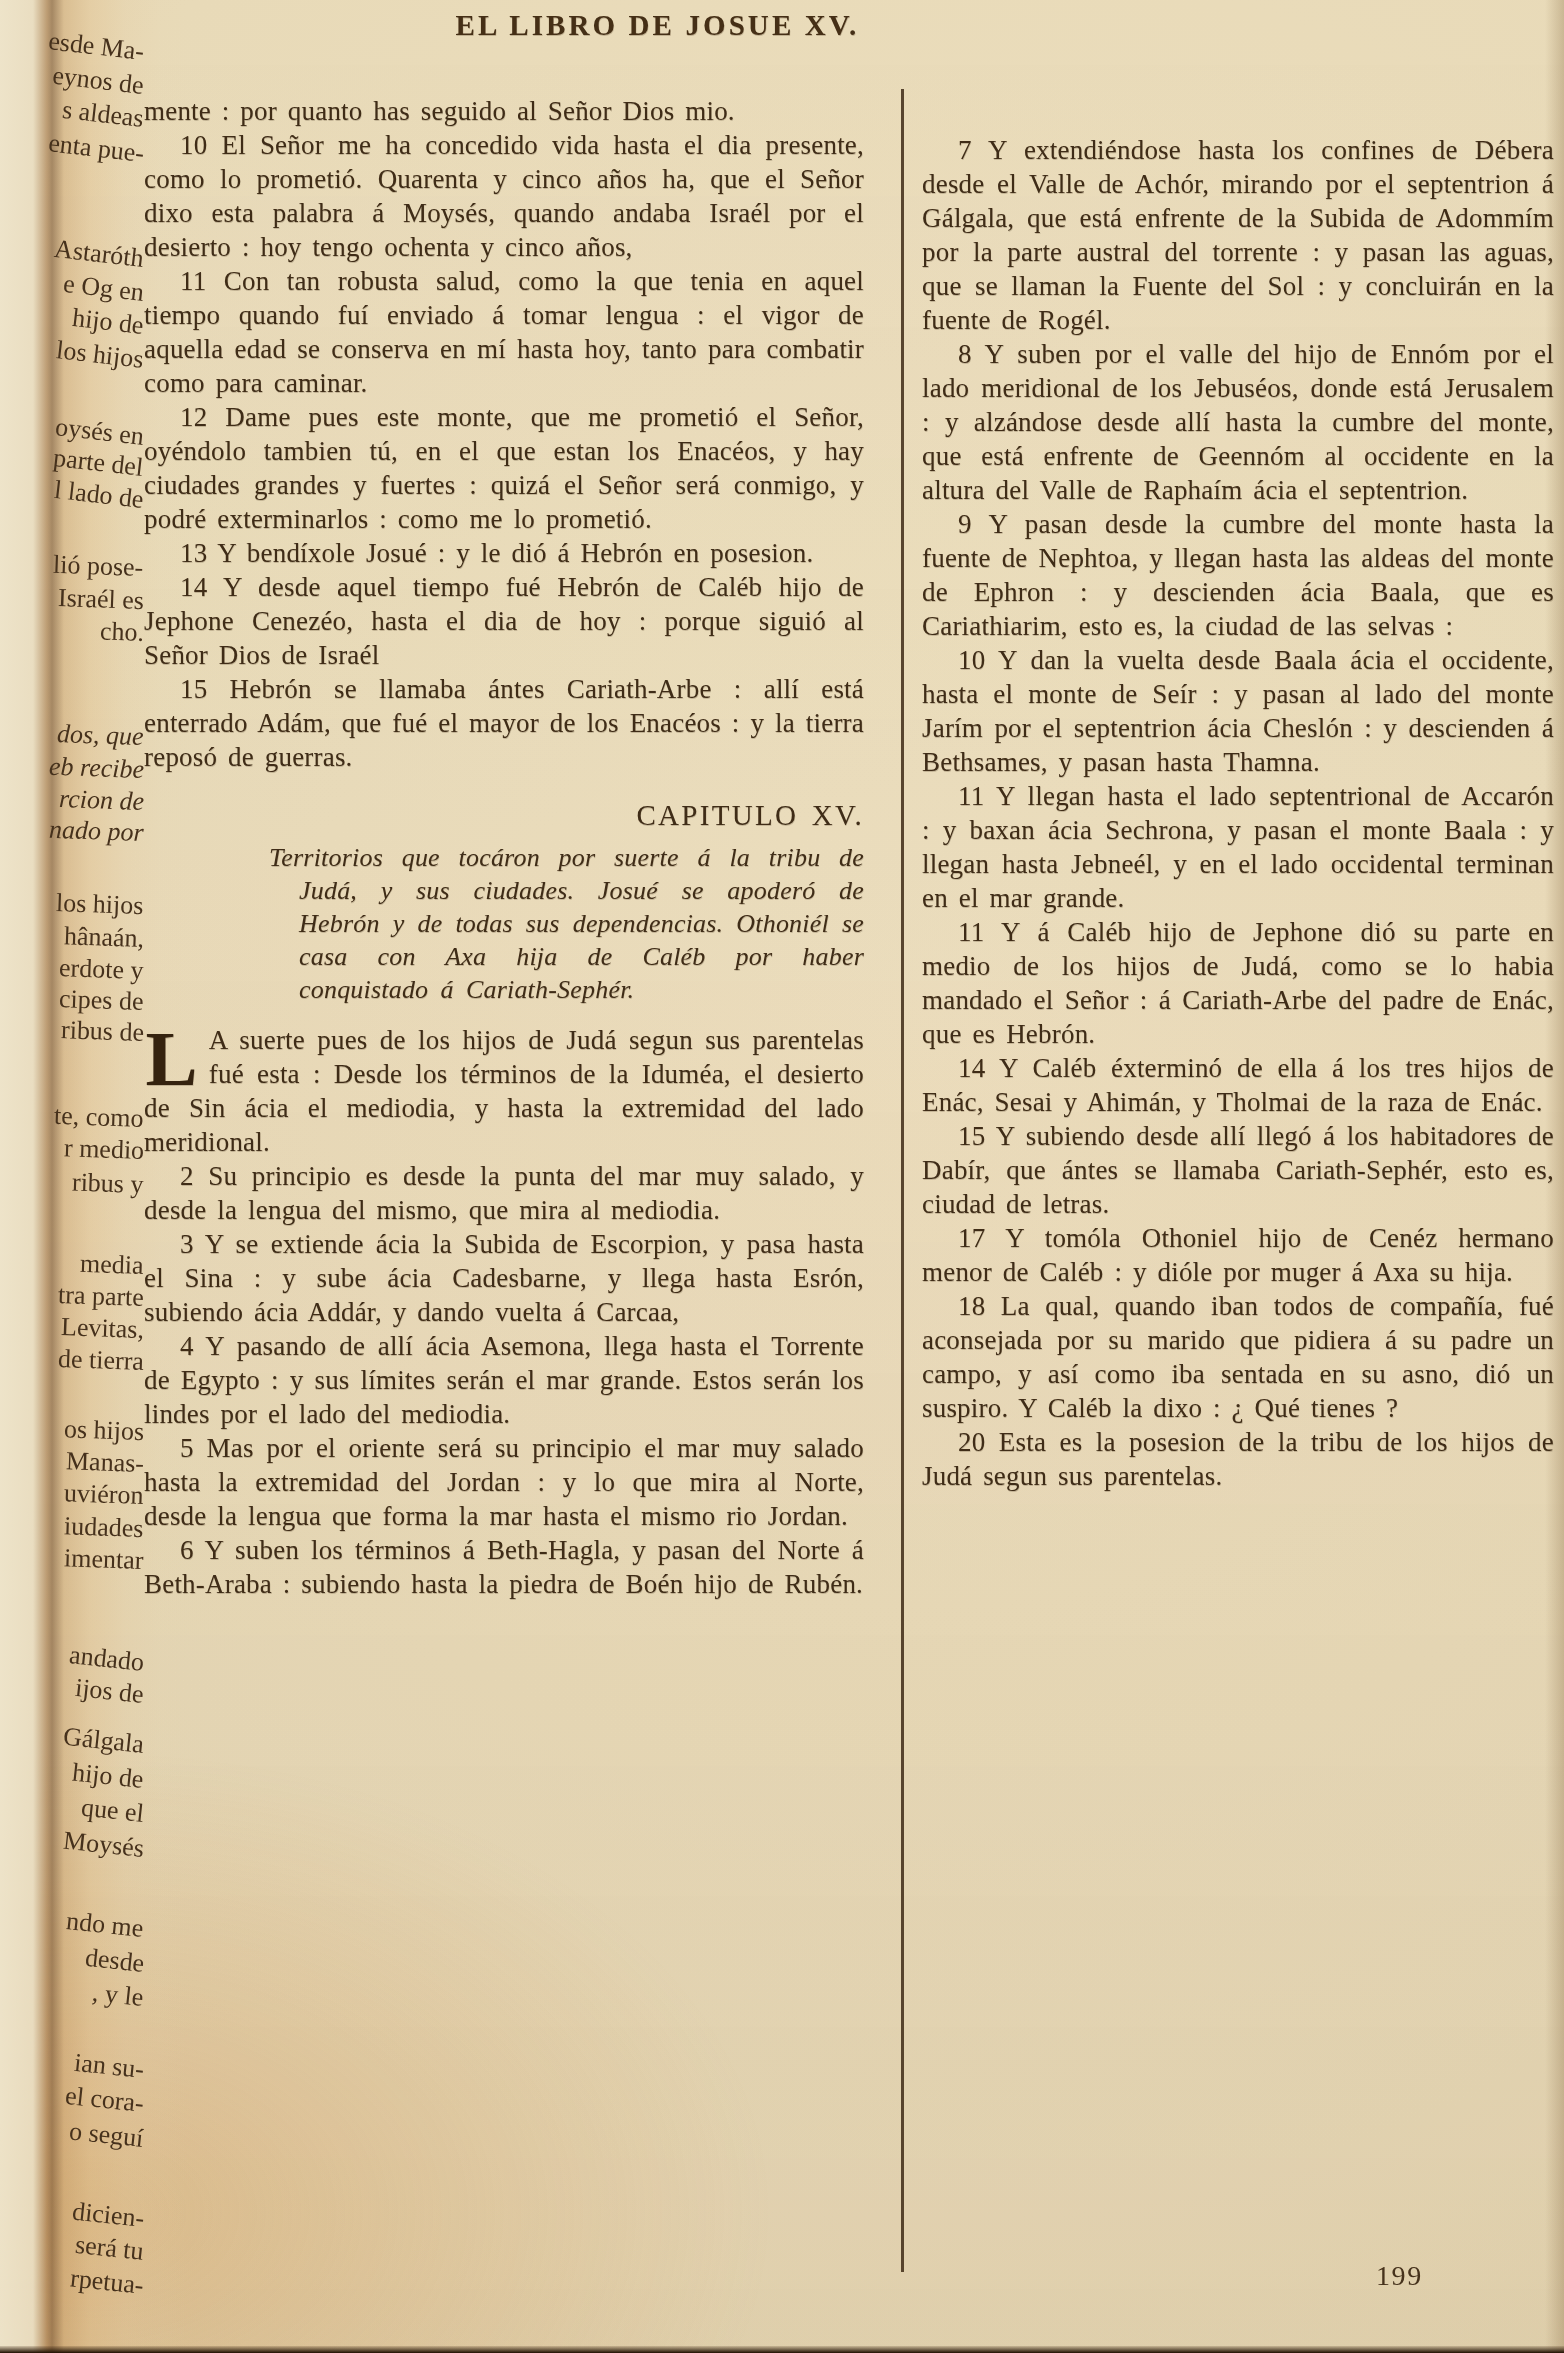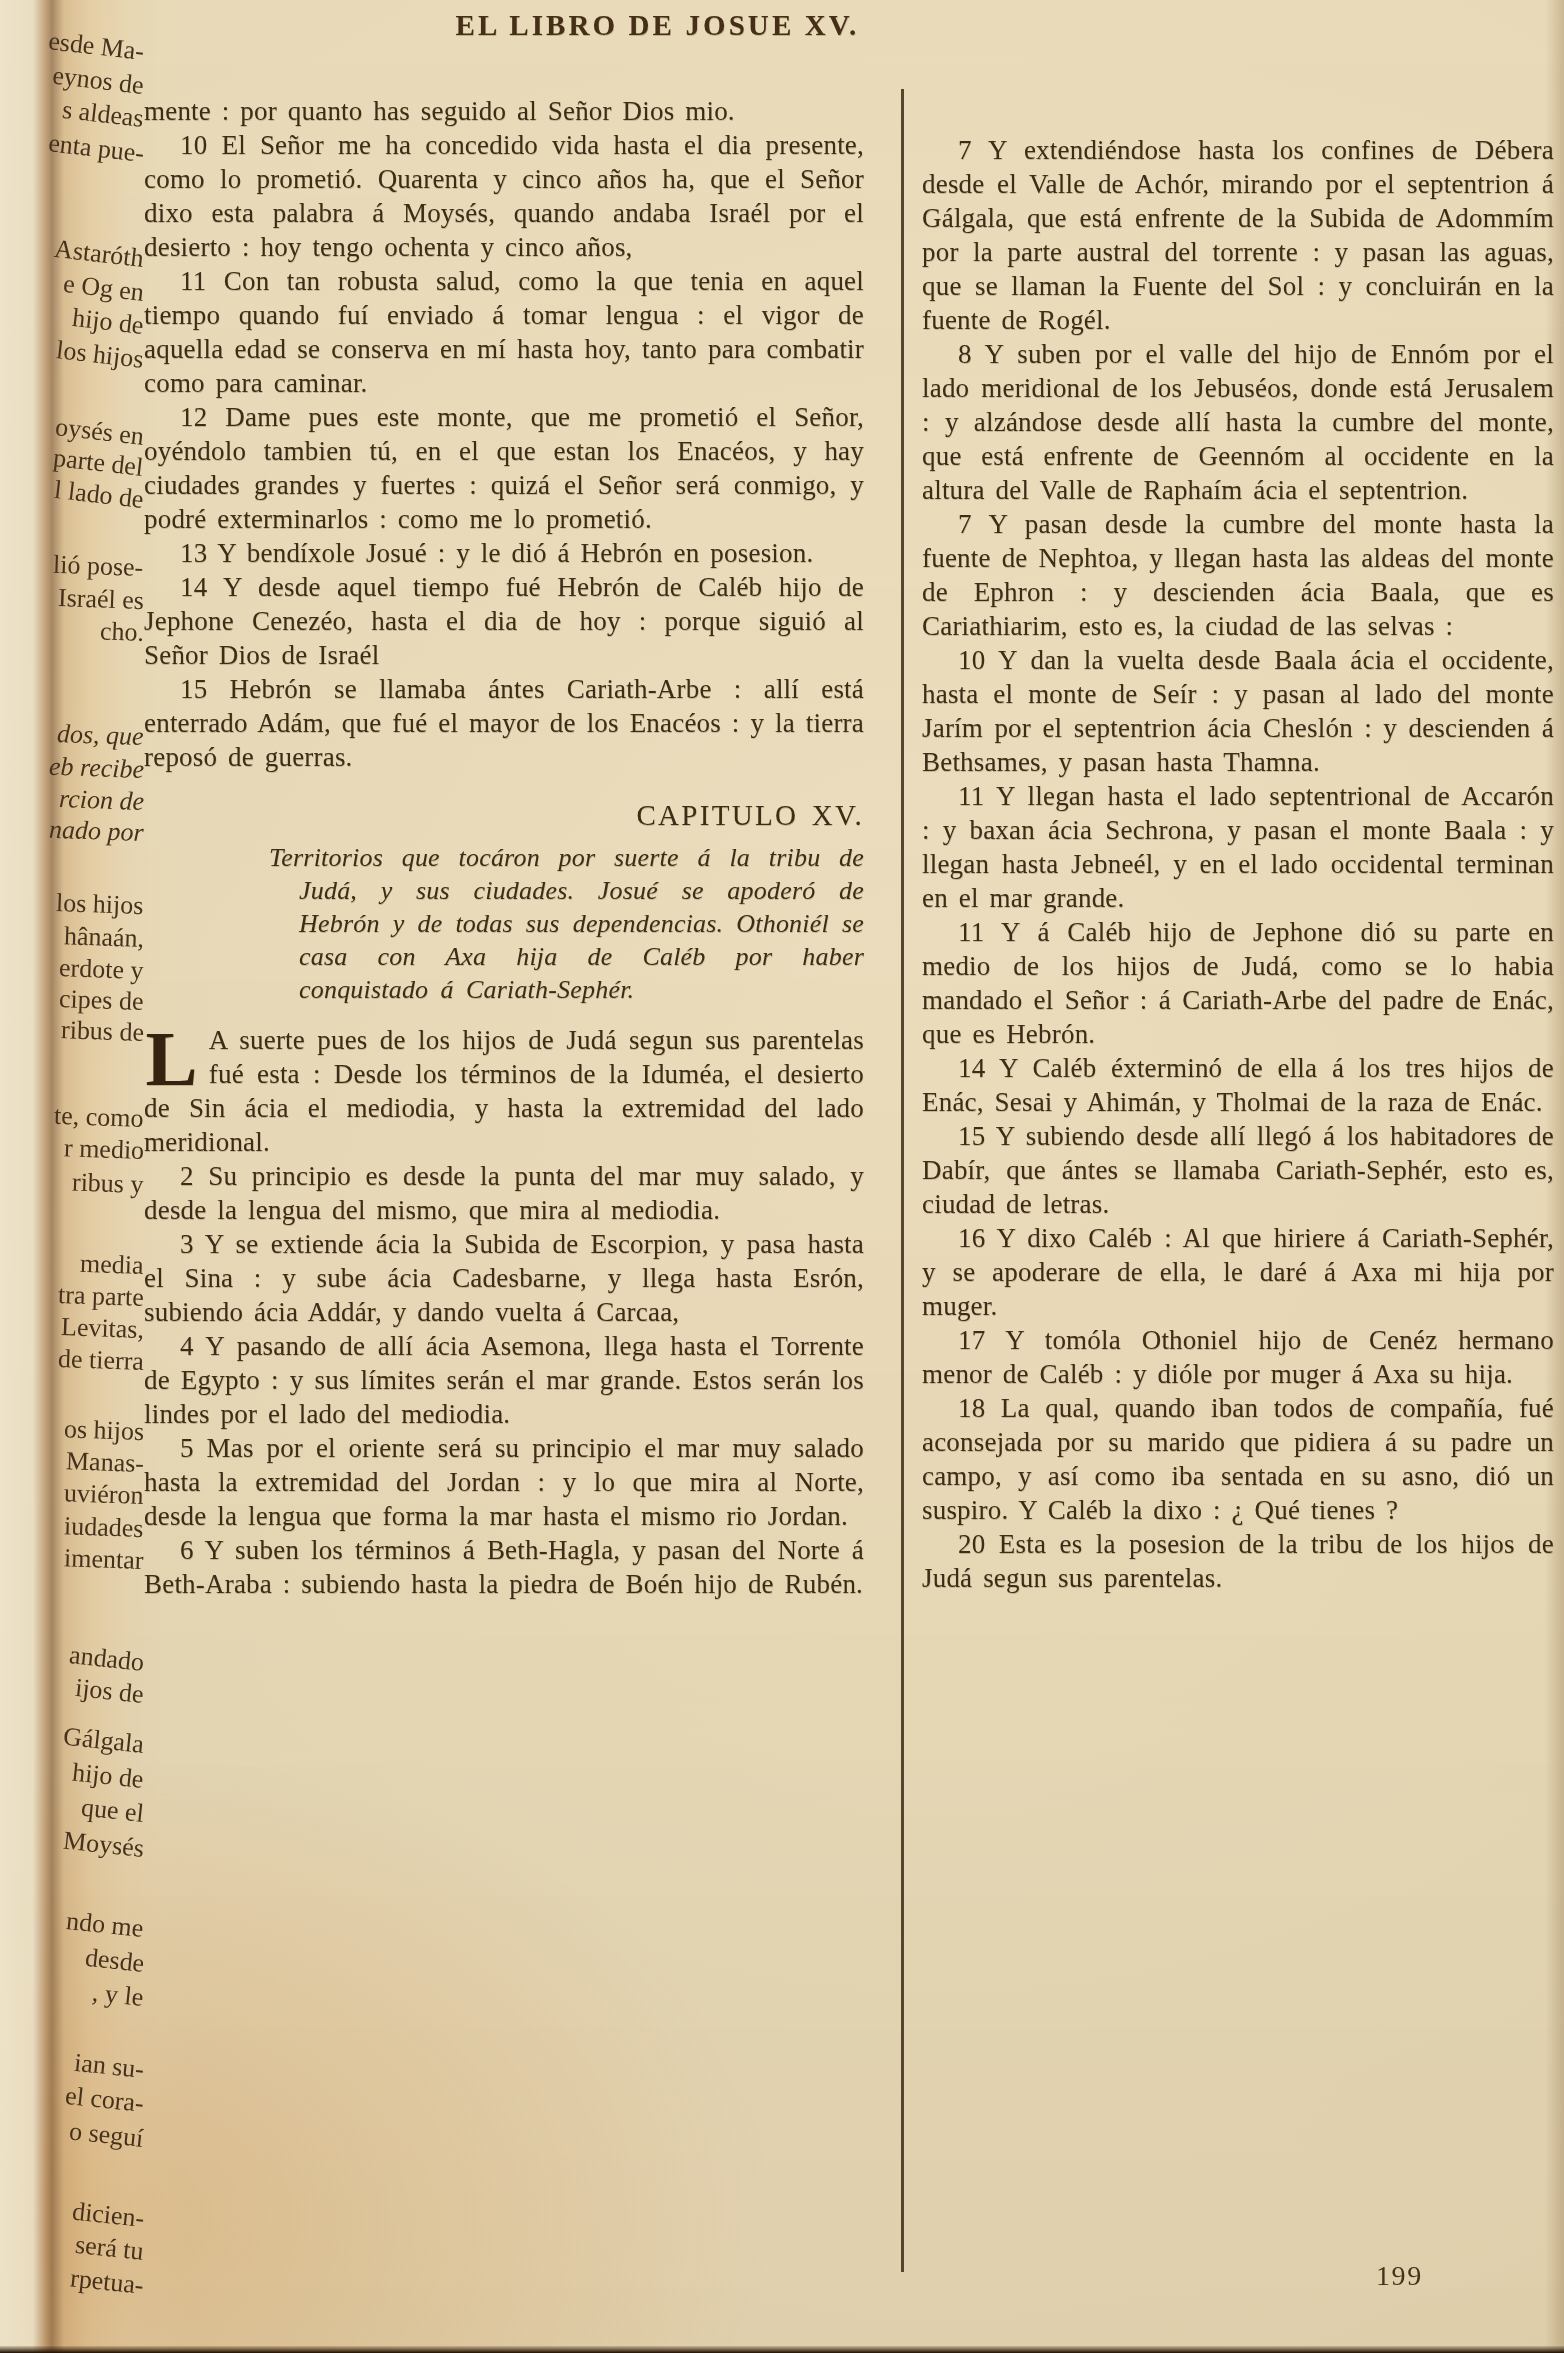--- a/index.html
+++ b/index.html
@@ -185,27 +185,26 @@
       <p class="para verse">2 Su principio es desde la punta del mar muy salado, y desde la lengua del mismo, que mira al mediodia.</p>
       <p class="para verse">3 Y se extiende ácia la Subida de Escorpion, y pasa hasta el Sina : y sube ácia Cadesbarne, y llega hasta Esrón, subiendo ácia Addár, y dando vuelta á Carcaa,</p>
       <p class="para verse">4 Y pasando de allí ácia Asemona, llega hasta el Torrente de Egypto : y sus límites serán el mar grande. Estos serán los lindes por el lado del mediodia.</p>
       <p class="para verse">5 Mas por el oriente será su principio el mar muy salado hasta la extremidad del Jordan : y lo que mira al Norte, desde la lengua que forma la mar hasta el mismo rio Jordan.</p>
       <p class="para verse">6 Y suben los términos á Beth-Hagla, y pasan del Norte á Beth-Araba : subiendo hasta la piedra de Boén hijo de Rubén.</p>
     </div>
   <div class="divider"></div>
   <div class="col col-right" id="col-right">
       <p class="para verse">7 Y extendiéndose hasta los confines de Débera desde el Valle de Achór, mirando por el septentrion á Gálgala, que está enfrente de la Subida de Adommím por la parte austral del torrente : y pasan las aguas, que se llaman la Fuente del Sol : y concluirán en la fuente de Rogél.</p>
       <p class="para verse">8 Y suben por el valle del hijo de Ennóm por el lado meridional de los Jebuséos, donde está Jerusalem : y alzándose desde allí hasta la cumbre del monte, que está enfrente de Geennóm al occidente en la altura del Valle de Raphaím ácia el septentrion.</p>
-      <p class="para verse">7 Y pasan desde la cumbre del monte hasta la fuente de Nephtoa, y llegan hasta las aldeas del monte de Ephron : y descienden ácia Baala, que es Cariathiarim, esto es, la ciudad de las selvas :</p>
+      <p class="para verse">9 Y pasan desde la cumbre del monte hasta la fuente de Nephtoa, y llegan hasta las aldeas del monte de Ephron : y descienden ácia Baala, que es Cariathiarim, esto es, la ciudad de las selvas :</p>
       <p class="para verse">10 Y dan la vuelta desde Baala ácia el occidente, hasta el monte de Seír : y pasan al lado del monte Jarím por el septentrion ácia Cheslón : y descienden á Bethsames, y pasan hasta Thamna.</p>
       <p class="para verse">11 Y llegan hasta el lado septentrional de Accarón : y baxan ácia Sechrona, y pasan el monte Baala : y llegan hasta Jebneél, y en el lado occidental terminan en el mar grande.</p>
       <p class="para verse">11 Y á Caléb hijo de Jephone dió su parte en medio de los hijos de Judá, como se lo habia mandado el Señor : á Cariath-Arbe del padre de Enác, que es Hebrón.</p>
       <p class="para verse">14 Y Caléb éxterminó de ella á los tres hijos de Enác, Sesai y Ahimán, y Tholmai de la raza de Enác.</p>
       <p class="para verse">15 Y subiendo desde allí llegó á los habitadores de Dabír, que ántes se llamaba Cariath-Sephér, esto es, ciudad de letras.</p>
-      <p class="para verse">16 Y dixo Caléb : Al que hiriere á Cariath-Sephér, y se apoderare de ella, le daré á Axa mi hija por muger.</p>
       <p class="para verse">17 Y tomóla Othoniel hijo de Cenéz hermano menor de Caléb : y dióle por muger á Axa su hija.</p>
       <p class="para verse">18 La qual, quando iban todos de compañía, fué aconsejada por su marido que pidiera á su padre un campo, y así como iba sentada en su asno, dió un suspiro. Y Caléb la dixo : ¿ Qué tienes ?</p>
       <p class="para verse">20 Esta es la posesion de la tribu de los hijos de Judá segun sus parentelas.</p>
     </div>
 
   <div class="page-number">199</div>
 
   <div class="bottom-edge"></div>
 </div>
 

